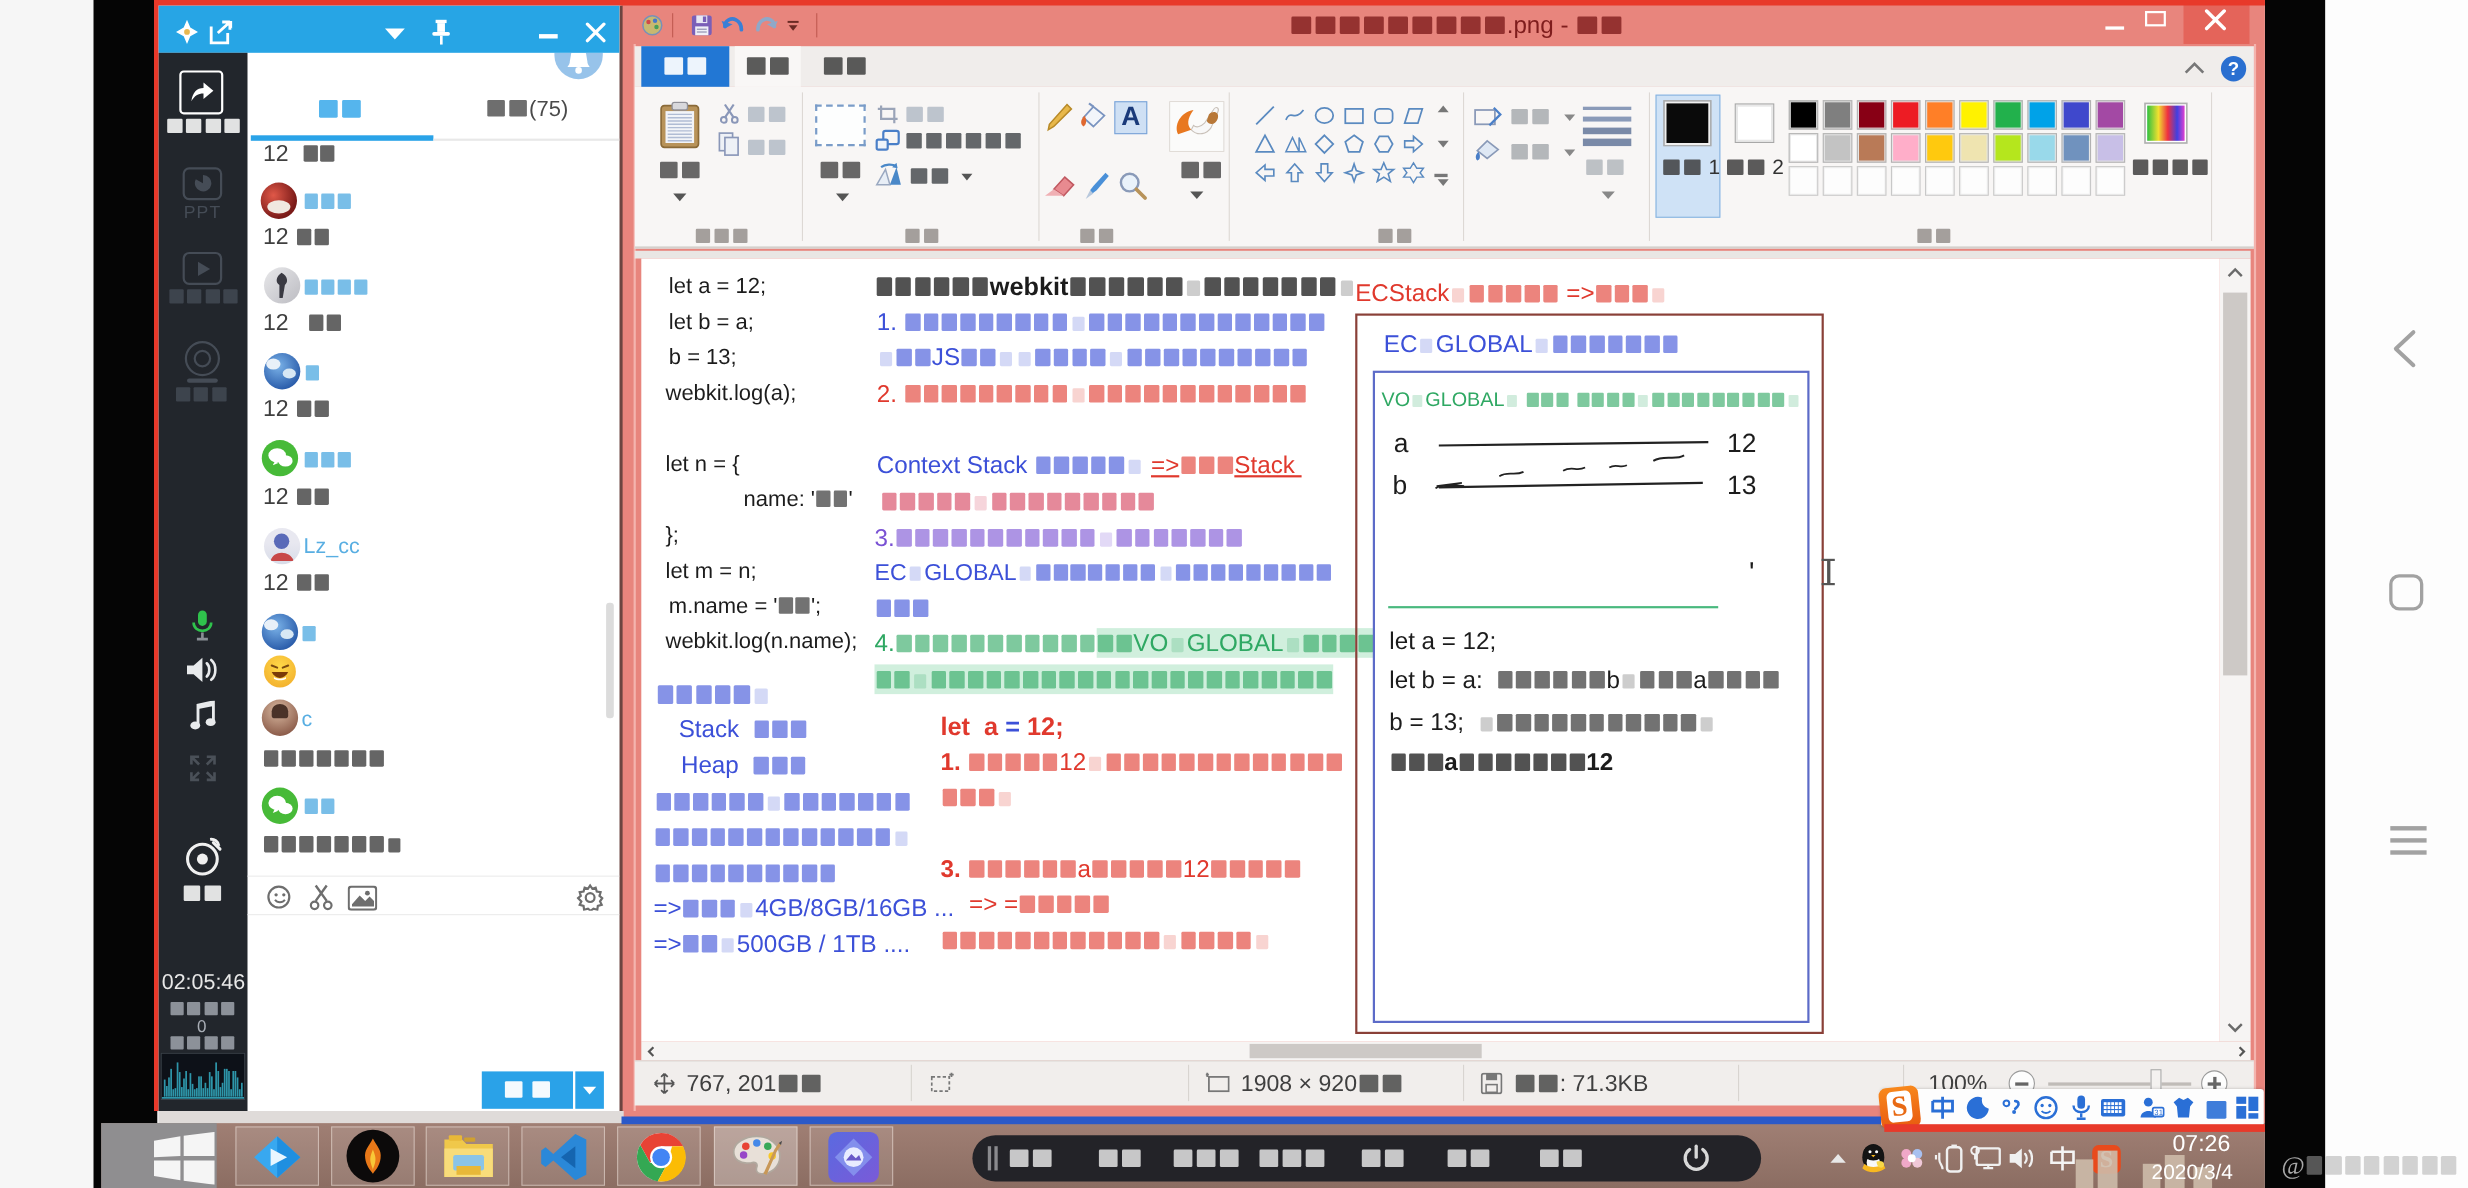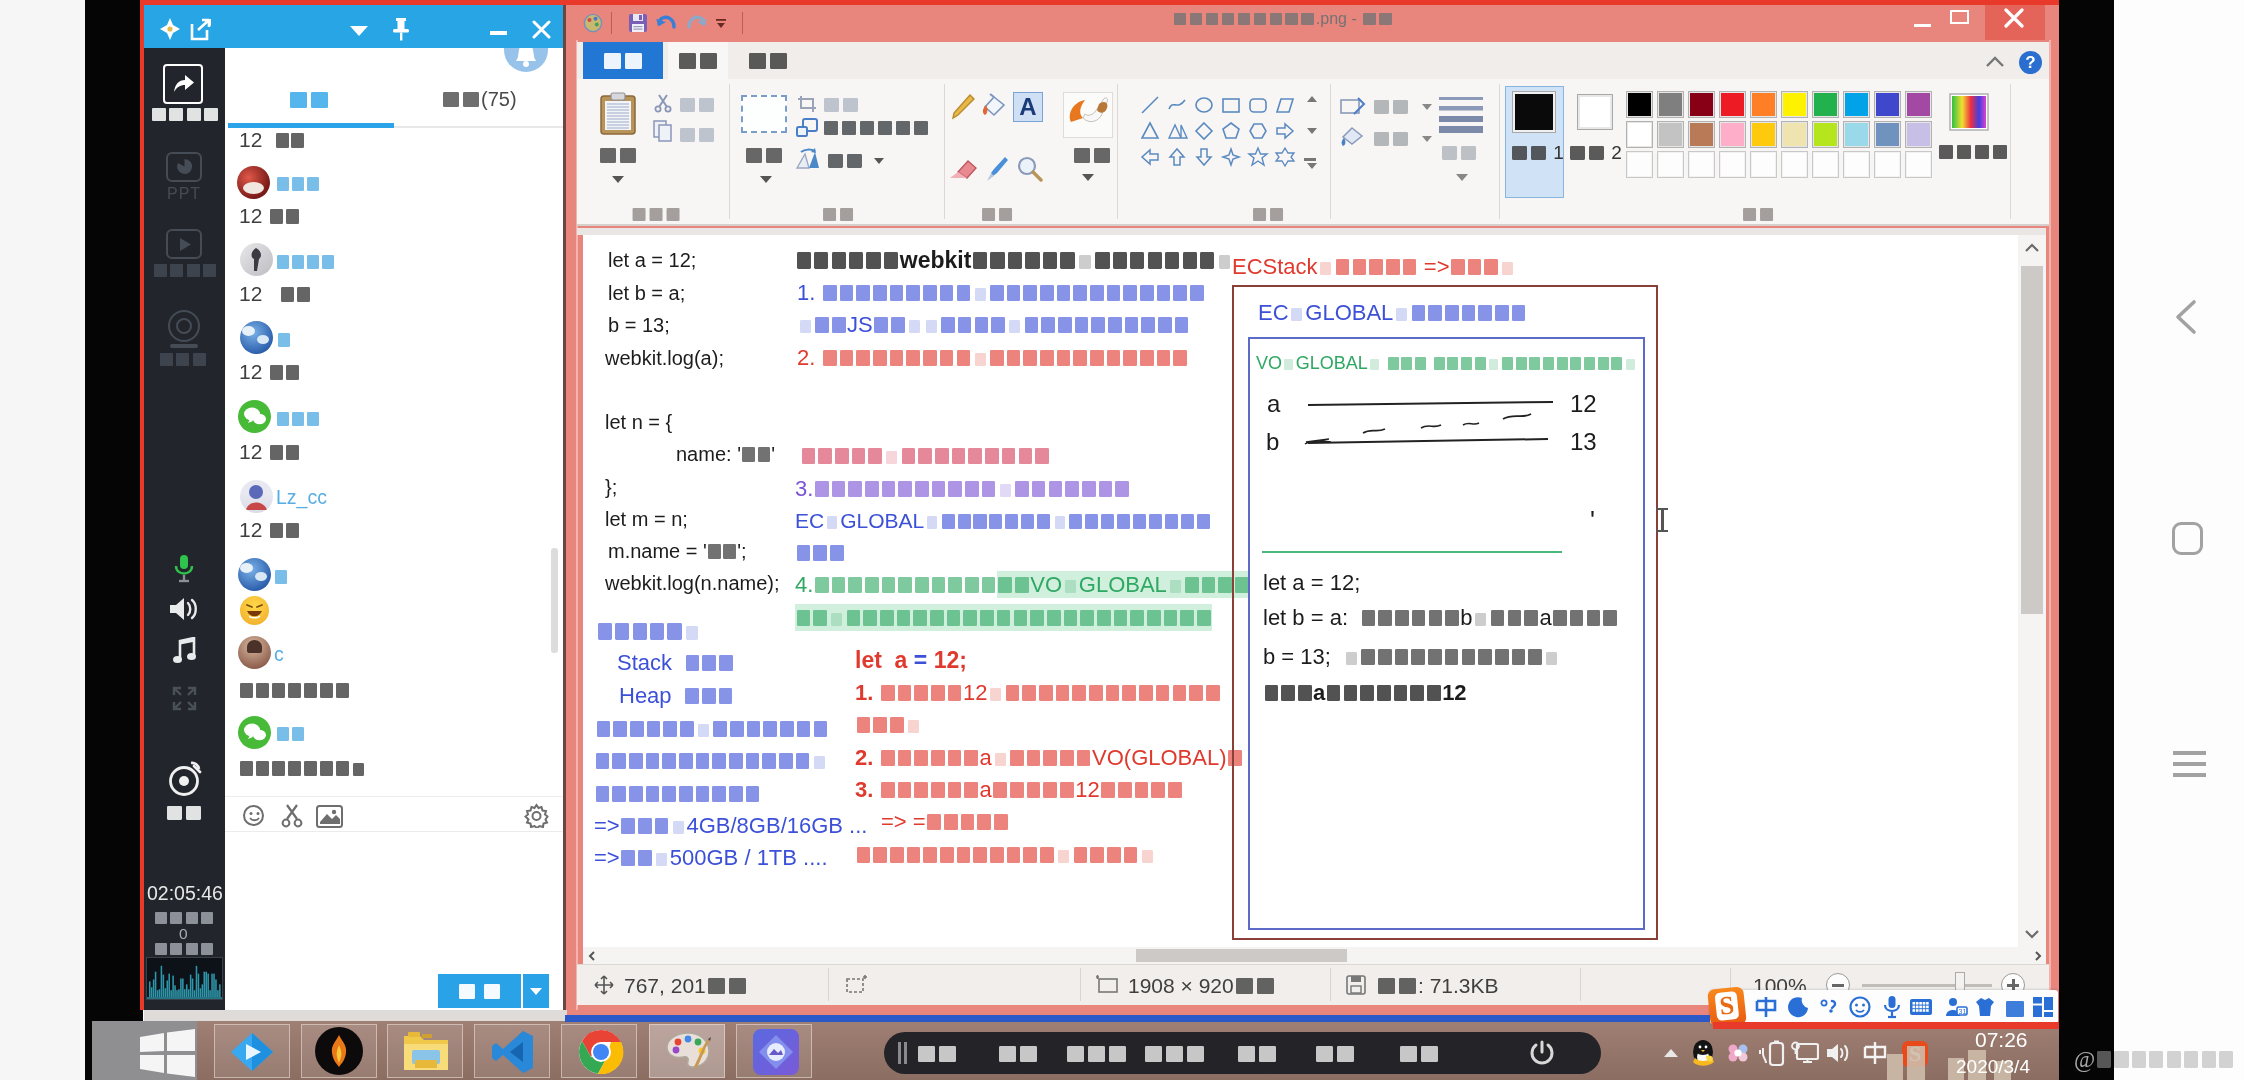--- a/index.html
+++ b/index.html
@@ -53,21 +53,21 @@
     </svg>
 <svg class="abs" style="left:684px;top:14px" width="24" height="18" viewBox="0 0 24 18">
 <path d="M20 10 C20 4 14 2 10 4 C6 6 5 10 5 13" fill="none" stroke="#8fa8c8" stroke-width="3.4" stroke-linecap="round"></path>
 <path d="M23 5 L20 12 L13 8 Z" fill="#8fa8c8"></path>
     </svg>
 <svg class="abs" style="left:714px;top:18px" width="14" height="12" viewBox="0 0 14 12">
 <rect x="2" y="1" width="10" height="1.8" fill="#6a2a24"></rect>
       <path d="M3 5 L11 5 L7 10 Z" fill="#6a2a24"></path>
     </svg>
 <div class="abs" style="left:742px;top:12px;width:1px;height:22px;background:#c05a52"></div>
-<div class="ln hi" style="left:1172px;top:10px;font-size:16px;color:#737373"><i class="w"></i><i class="w"></i><i class="w"></i><i class="w"></i><i class="w"></i><i class="w"></i><i class="w"></i><i class="w"></i><i class="w"></i>.png - <i class="w"></i><i class="w"></i></div>
+<div class="ln hi" style="left:1172px;top:10px;font-size:22px;color:#7f1d1d"><i class="w"></i><i class="w"></i><i class="w"></i><i class="w"></i><i class="w"></i><i class="w"></i><i class="w"></i><i class="w"></i><i class="w"></i>.png - <i class="w"></i><i class="w"></i></div>
 <div class="abs" style="left:1985px;top:0;width:60px;height:40px;background:#e4645a"></div>
 <div class="abs" style="left:1914px;top:24px;width:17px;height:3.4px;background:#fff"></div>
 <div class="abs" style="left:1950px;top:10px;width:19px;height:14px;border:2.6px solid #fff"></div>
 <svg class="abs" style="left:2004px;top:8px" width="20" height="20" viewBox="0 0 20 20">
 <path d="M2 2 L18 18 M18 2 L2 18" stroke="#fff" stroke-width="3.2" stroke-linecap="round"></path>
     </svg>
 <div class="abs" style="left:577px;top:42px;width:1472px;height:37px;background:#f0edeb"></div>
 <div class="abs hi2" style="left:583px;top:42px;width:80px;height:37px;background:#2277d4;color:#fff;font-size:21px;text-align:center;padding-top:7px"><i class="w"></i><i class="w"></i></div>
 <div class="abs hi" style="left:668px;top:42px;width:60px;height:37px;background:#f9f7f6;color:#333;font-size:21px;text-align:center;padding-top:7px"><i class="w"></i><i class="w"></i></div>
 <div class="abs hi" style="left:737px;top:42px;width:62px;height:37px;color:#333;font-size:21px;text-align:center;padding-top:7px"><i class="w"></i><i class="w"></i></div>
@@ -360,30 +360,30 @@
 <div class="ln" style="left:619px;top:683px;font-size:22px;color:#3c50d8;">Heap&nbsp; <i class="g"></i><i class="g"></i><i class="g"></i></div>
 <div class="ln" style="left:595px;top:716px;font-size:22px;color:#3c50d8;"><i class="g"></i><i class="g"></i><i class="g"></i><i class="g"></i><i class="g"></i><i class="g"></i><i class="p"></i><i class="g"></i><i class="g"></i><i class="g"></i><i class="g"></i><i class="g"></i><i class="g"></i><i class="g"></i></div>
 <div class="ln" style="left:594px;top:748px;font-size:22px;color:#3c50d8;"><i class="g"></i><i class="g"></i><i class="g"></i><i class="g"></i><i class="g"></i><i class="g"></i><i class="g"></i><i class="g"></i><i class="g"></i><i class="g"></i><i class="g"></i><i class="g"></i><i class="g"></i><i class="p"></i></div>
 <div class="ln" style="left:594px;top:781px;font-size:22px;color:#3c50d8;"><i class="g"></i><i class="g"></i><i class="g"></i><i class="g"></i><i class="g"></i><i class="g"></i><i class="g"></i><i class="g"></i><i class="g"></i><i class="g"></i></div>
 <div class="ln" style="left:594px;top:813px;font-size:22px;color:#3c50d8;">=&gt;<i class="g"></i><i class="g"></i><i class="g"></i><i class="p"></i>4GB/8GB/16GB ...</div>
 <div class="ln" style="left:594px;top:845px;font-size:22px;color:#3c50d8;">=&gt;<i class="g"></i><i class="g"></i><i class="p"></i>500GB / 1TB ....</div>
 <div class="ln" style="left:795px;top:247px;font-size:23px;color:#1c1c1c;font-weight:bold"><i class="gb"></i><i class="gb"></i><i class="gb"></i><i class="gb"></i><i class="gb"></i><i class="gb"></i>webkit<i class="gb"></i><i class="gb"></i><i class="gb"></i><i class="gb"></i><i class="gb"></i><i class="gb"></i><i class="p"></i><i class="gb"></i><i class="gb"></i><i class="gb"></i><i class="gb"></i><i class="gb"></i><i class="gb"></i><i class="gb"></i><i class="p"></i></div>
 <div class="ln" style="left:797px;top:280px;font-size:22px;color:#3c50d8;">1. <i class="g"></i><i class="g"></i><i class="g"></i><i class="g"></i><i class="g"></i><i class="g"></i><i class="g"></i><i class="g"></i><i class="g"></i><i class="p"></i><i class="g"></i><i class="g"></i><i class="g"></i><i class="g"></i><i class="g"></i><i class="g"></i><i class="g"></i><i class="g"></i><i class="g"></i><i class="g"></i><i class="g"></i><i class="g"></i><i class="g"></i></div>
 <div class="ln" style="left:797px;top:312px;font-size:22px;color:#3c50d8;"><i class="p"></i><i class="g"></i><i class="g"></i>JS<i class="g"></i><i class="g"></i><i class="p"></i><i class="p"></i><i class="g"></i><i class="g"></i><i class="g"></i><i class="g"></i><i class="p"></i><i class="g"></i><i class="g"></i><i class="g"></i><i class="g"></i><i class="g"></i><i class="g"></i><i class="g"></i><i class="g"></i><i class="g"></i><i class="g"></i></div>
 <div class="ln" style="left:797px;top:345px;font-size:22px;color:#e0392d;">2. <i class="g"></i><i class="g"></i><i class="g"></i><i class="g"></i><i class="g"></i><i class="g"></i><i class="g"></i><i class="g"></i><i class="g"></i><i class="p"></i><i class="g"></i><i class="g"></i><i class="g"></i><i class="g"></i><i class="g"></i><i class="g"></i><i class="g"></i><i class="g"></i><i class="g"></i><i class="g"></i><i class="g"></i><i class="g"></i></div>
+<div class="ln" style="left:797px;top:410px;font-size:22px;color:#3c50d8;">Context Stack <i class="g"></i><i class="g"></i><i class="g"></i><i class="g"></i><i class="g"></i><i class="p"></i>&nbsp;<span style="color:#e0392d;text-decoration:underline">=&gt;<i class="g"></i><i class="g"></i><i class="g"></i>Stack&nbsp;</span></div>
 <div class="ln" style="left:800px;top:443px;font-size:22px;color:#d5405c;"><i class="g"></i><i class="g"></i><i class="g"></i><i class="g"></i><i class="g"></i><i class="p"></i><i class="g"></i><i class="g"></i><i class="g"></i><i class="g"></i><i class="g"></i><i class="g"></i><i class="g"></i><i class="g"></i><i class="g"></i></div>
 <div class="ln" style="left:795px;top:476px;font-size:22px;color:#7a52d4;">3.<i class="g"></i><i class="g"></i><i class="g"></i><i class="g"></i><i class="g"></i><i class="g"></i><i class="g"></i><i class="g"></i><i class="g"></i><i class="g"></i><i class="g"></i><i class="p"></i><i class="g"></i><i class="g"></i><i class="g"></i><i class="g"></i><i class="g"></i><i class="g"></i><i class="g"></i></div>
 <div class="ln" style="left:795px;top:509px;font-size:21px;color:#3c50d8;">EC<i class="p"></i>GLOBAL<i class="p"></i><i class="g"></i><i class="g"></i><i class="g"></i><i class="g"></i><i class="g"></i><i class="g"></i><i class="g"></i><i class="p"></i><i class="g"></i><i class="g"></i><i class="g"></i><i class="g"></i><i class="g"></i><i class="g"></i><i class="g"></i><i class="g"></i><i class="g"></i></div>
 <div class="ln" style="left:795px;top:540px;font-size:22px;color:#3c50d8;"><i class="g"></i><i class="g"></i><i class="g"></i></div>
 <div class="ln" style="left:795px;top:572px;font-size:22px;color:#2fa863;">4.<i class="g"></i><i class="g"></i><i class="g"></i><i class="g"></i><i class="g"></i><i class="g"></i><i class="g"></i><i class="g"></i><i class="g"></i><i class="g"></i><i class="g"></i><span style="background:rgba(150,220,180,.45);padding:1px 0"><i class="g"></i><i class="g"></i>VO<i class="p"></i>GLOBAL<i class="p"></i><i class="g"></i><i class="g"></i><i class="g"></i><i class="g"></i></span></div>
 <div class="ln" style="left:795px;top:605px;font-size:22px;color:#2fa863;"><span style="background:rgba(150,220,180,.45);padding:1px 0"><i class="g"></i><i class="g"></i><i class="p"></i><i class="g"></i><i class="g"></i><i class="g"></i><i class="g"></i><i class="g"></i><i class="g"></i><i class="g"></i><i class="g"></i><i class="g"></i><i class="g"></i><i class="g"></i><i class="g"></i><i class="g"></i><i class="g"></i><i class="g"></i><i class="g"></i><i class="g"></i><i class="g"></i><i class="g"></i><i class="g"></i><i class="g"></i><i class="g"></i></span></div>
 <div class="ln" style="left:855px;top:647px;font-size:23px;color:#e0392d;"><b>let&nbsp; a <span style="color:#3c50d8">=</span> 12;</b></div>
 <div class="ln" style="left:855px;top:680px;font-size:22px;color:#e0392d;"><b>1.</b> <i class="g"></i><i class="g"></i><i class="g"></i><i class="g"></i><i class="g"></i>12<i class="p"></i><i class="g"></i><i class="g"></i><i class="g"></i><i class="g"></i><i class="g"></i><i class="g"></i><i class="g"></i><i class="g"></i><i class="g"></i><i class="g"></i><i class="g"></i><i class="g"></i><i class="g"></i></div>
 <div class="ln" style="left:855px;top:712px;font-size:22px;color:#e0392d;"><i class="g"></i><i class="g"></i><i class="g"></i><i class="p"></i></div>
-<div class="ln" style="left:855px;top:745px;font-size:22px;color:#e0392d;"><b>2.</b> <i class="g"></i><i class="g"></i><i class="g"></i><i class="g"></i><i class="g"></i><i class="g"></i>a<i class="p"></i><i class="g"></i><i class="g"></i><i class="g"></i><i class="g"></i><i class="g"></i>VO(GLOBAL)<i class="g"></i></div>
 <div class="ln" style="left:855px;top:777px;font-size:22px;color:#e0392d;"><b>3.</b> <i class="g"></i><i class="g"></i><i class="g"></i><i class="g"></i><i class="g"></i><i class="g"></i>a<i class="g"></i><i class="g"></i><i class="g"></i><i class="g"></i><i class="g"></i>12<i class="g"></i><i class="g"></i><i class="g"></i><i class="g"></i><i class="g"></i></div>
 <div class="ln" style="left:881px;top:809px;font-size:22px;color:#e0392d;">=&gt; =<i class="g"></i><i class="g"></i><i class="g"></i><i class="g"></i><i class="g"></i></div>
 <div class="ln" style="left:855px;top:842px;font-size:22px;color:#e0392d;"><i class="g"></i><i class="g"></i><i class="g"></i><i class="g"></i><i class="g"></i><i class="g"></i><i class="g"></i><i class="g"></i><i class="g"></i><i class="g"></i><i class="g"></i><i class="g"></i><i class="p"></i><i class="g"></i><i class="g"></i><i class="g"></i><i class="g"></i><i class="p"></i></div>
 <div class="ln" style="left:1232px;top:254px;font-size:22px;color:#e0392d;">ECStack<i class="p"></i><i class="g"></i><i class="g"></i><i class="g"></i><i class="g"></i><i class="g"></i> =&gt;<i class="g"></i><i class="g"></i><i class="g"></i><i class="p"></i></div>
 <div class="abs" style="left:1232px;top:285px;width:426px;height:655px;border:2px solid #8a4038"></div>
 <div class="ln" style="left:1258px;top:300px;font-size:22px;color:#3c50d8;">EC<i class="p"></i>GLOBAL<i class="p"></i><i class="g"></i><i class="g"></i><i class="g"></i><i class="g"></i><i class="g"></i><i class="g"></i><i class="g"></i></div>
 <div class="abs" style="left:1248px;top:337px;width:397px;height:593px;border:2px solid #5c6bc8"></div>
 <div class="ln" style="left:1256px;top:353px;font-size:18px;color:#2fa863;">VO<i class="p"></i>GLOBAL<i class="p"></i>&nbsp;<i class="g"></i><i class="g"></i><i class="g"></i>&nbsp;<i class="g"></i><i class="g"></i><i class="g"></i><i class="g"></i><i class="p"></i><i class="g"></i><i class="g"></i><i class="g"></i><i class="g"></i><i class="g"></i><i class="g"></i><i class="g"></i><i class="g"></i><i class="g"></i><i class="p"></i></div>
 <div class="ln" style="left:1267px;top:390px;font-size:24px;color:#1c1c1c;">a</div>
 <svg class="abs" style="left:1303px;top:395px;width:260px;height:55px" viewBox="0 0 260 55">

